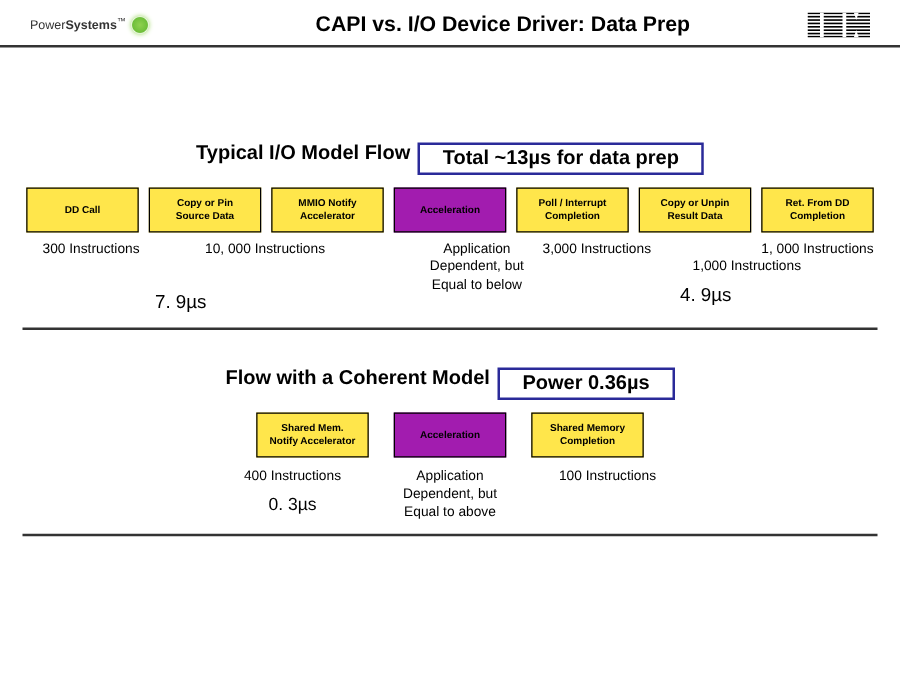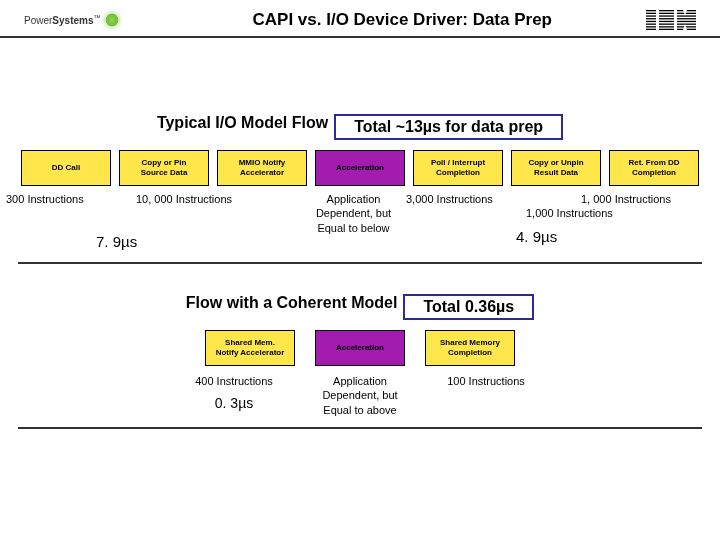--- a/index.html
+++ b/index.html
@@ -69,21 +69,21 @@
     font-weight: bold;
     line-height: 1.2;
     padding: 2px;
   }
   .box.yellow { background: #ffe64b; }
   .box.green  { background: #a21caf; }
 
   .ann-row {
     position: relative;
     height: 70px;
-    margin: 6px 18px 0 6px;
+    margin: 6px 18px 0 34px;
     text-decoration: underline;
   }
   .ann {
     position: absolute;
     font-size: 11px;
     text-align: center;
     line-height: 1.3;
     white-space: nowrap;
   }
 
@@ -183,21 +183,21 @@
   <span class="ann" style="left:575px; top:0px;">1, 000 Instructions</span>
   <span class="ann" style="left:520px; top:14px;">1,000 Instructions</span>
   <span class="ann" style="left:90px; top:40px; font-size:15px;">7. 9µs</span>
   <span class="ann" style="left:510px; top:35px; font-size:15px;">4. 9µs</span>
 </div>
 
 <hr class="hr">
 
 <div class="section-head section2">
   <span class="sh-label">Flow with a Coherent Model</span>
-  <span class="sh-box">Total 0.36µs</span>
+  <span class="sh-box">Power 0.36µs</span>
 </div>
 
 <div class="flow-row2">
   <div class="box yellow" style="white-space:pre-line">Shared Mem.
 Notify Accelerator</div>
   <div class="box green">Acceleration</div>
   <div class="box yellow" style="white-space:pre-line">Shared Memory
 Completion</div>
 </div>
 

